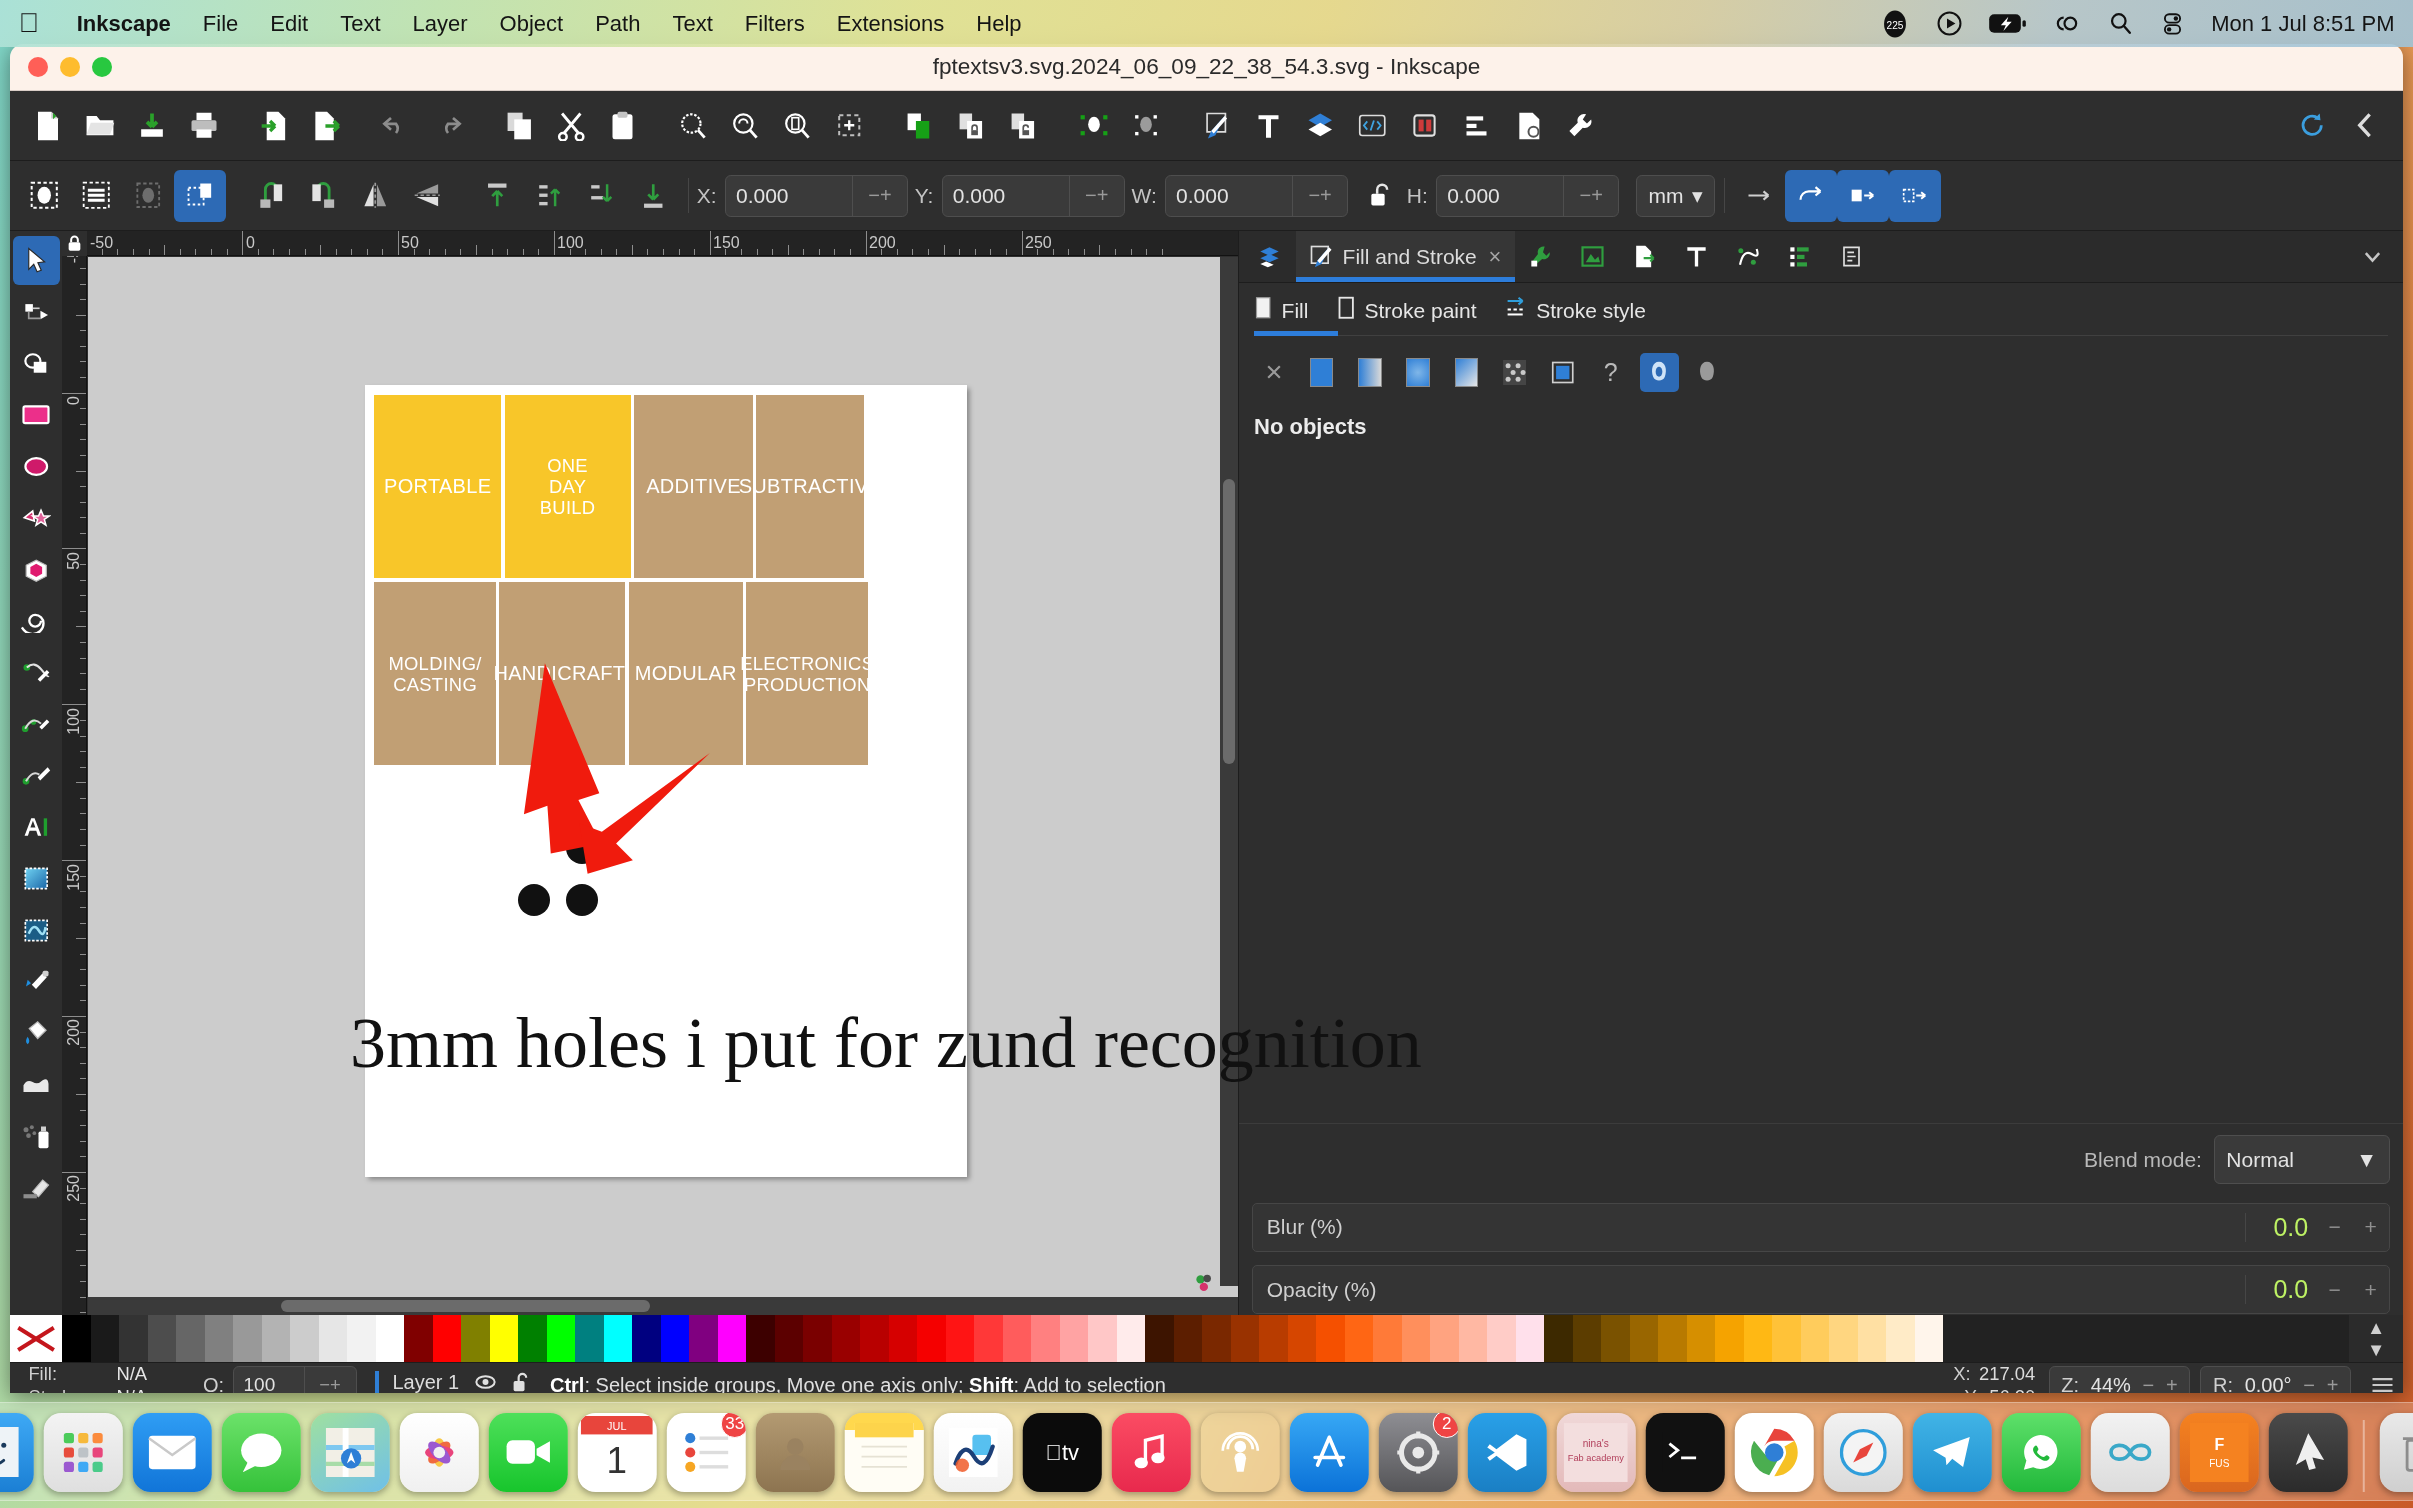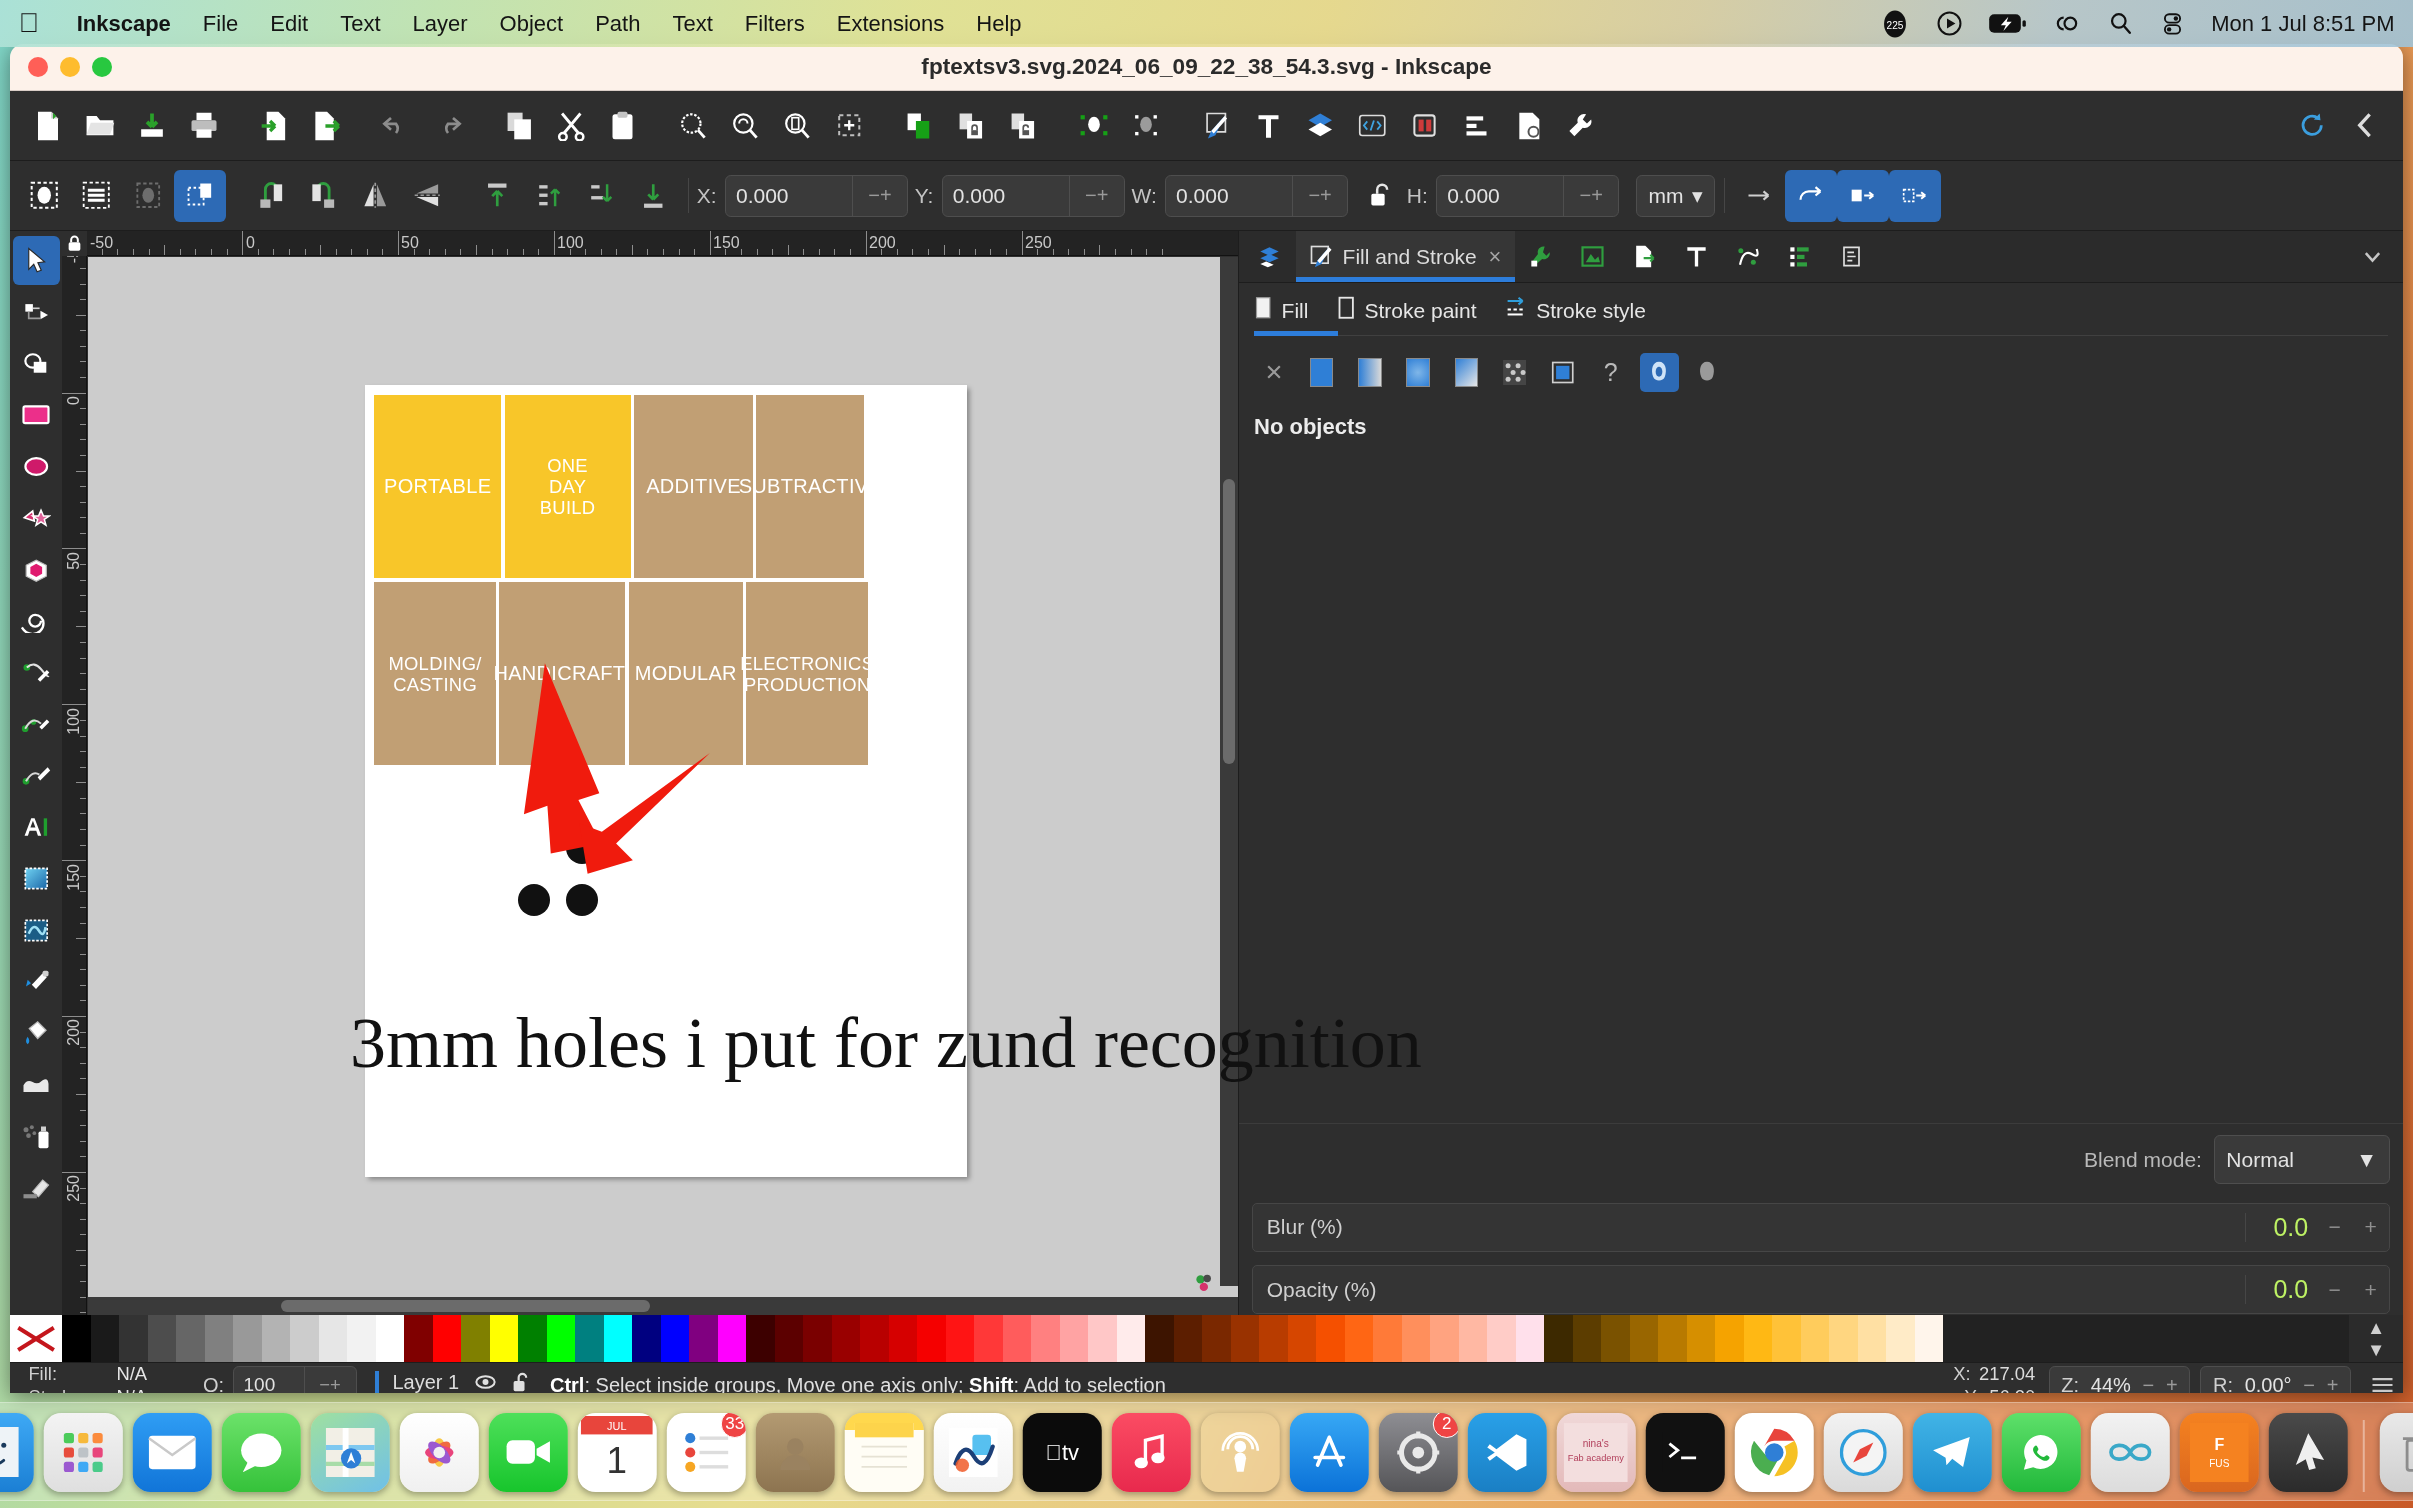--- a/index.html
+++ b/index.html
@@ -46,21 +46,21 @@
   #titlebar {
     height: 47px; background: #fdf2ea;
     display: flex; align-items: center; position: relative;
     border-bottom: 0.8px solid #d9cdc6;
   }
   .traffic { display: flex; gap: 11.7px; padding-left: 18.4px; }
   .tl { width: 20px; height: 20px; border-radius: 50%; }
   .tl.r { background: #ff5f57; } .tl.y { background: #febc2e; } .tl.g { background: #28c840; }
   #title {
     position: absolute; left: 0; right: 0; text-align: center;
-    font-size: 22.6px; font-weight: bold; color: #2b2b2b;
+    font-size: 22.6px; font-weight: normal; color: #2b2b2b;
     pointer-events: none;
   }
 
   
   #cmdbar, #toolctl {
     background: #2e2e2e; display: flex; align-items: center;
     border-bottom: 0.8px solid #1d1d1d;
   }
   #cmdbar { height: 70px; padding: 0 11.7px; }
   #toolctl { height: 70px; padding: 0 8.4px; }

